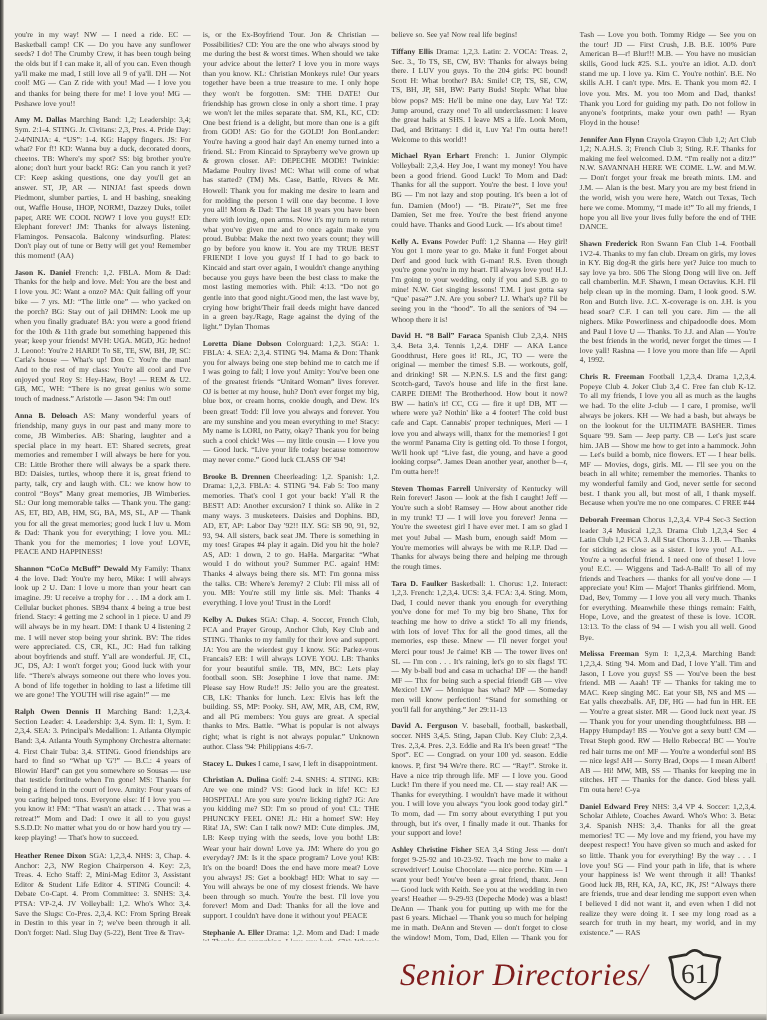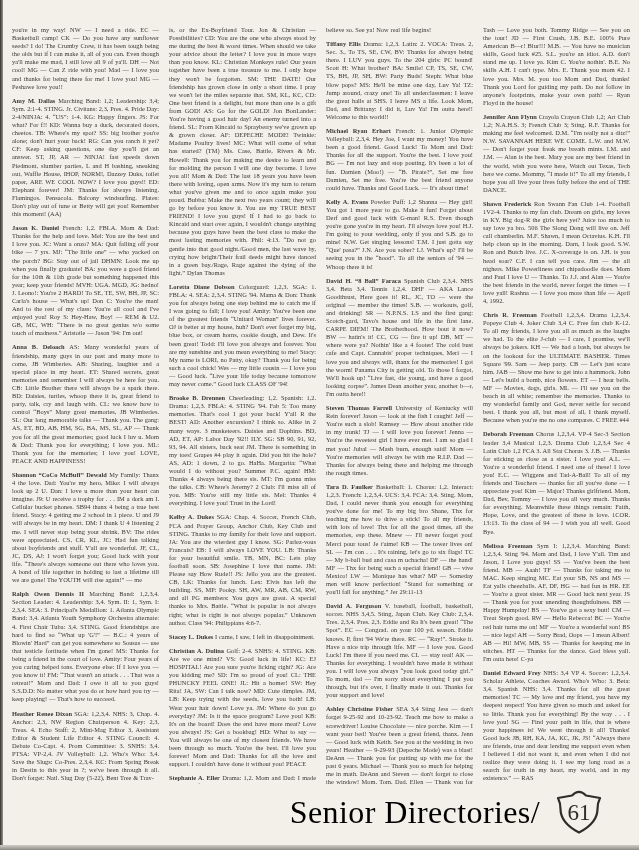--- a/index.html
+++ b/index.html
@@ -27,21 +27,21 @@
     text-align:justify;
     word-spacing:0.2px;
   }
   .entry{margin:0 0 6px 0;}
   .entry b{font-weight:bold;}
   .footer{
     position:absolute;bottom:13px;right:34px;
     display:flex;align-items:center;gap:13px;
   }
   .footer-label{
-    font-size:32px;color:#000000;letter-spacing:0.4px;
+    font-size:26px;color:#7f1d1d;letter-spacing:0.4px;font-style:italic;
   }
   .badge{width:52px;height:49px;display:block;}
   .badge path{fill:none;stroke:#2f2d29;stroke-width:2.2;stroke-linejoin:round;}
   .badge text{
     font-family:"Liberation Serif","DejaVu Serif",serif;
     font-size:23px;fill:#2f2d29;
   }
 </style>
 </head>
 <body>

